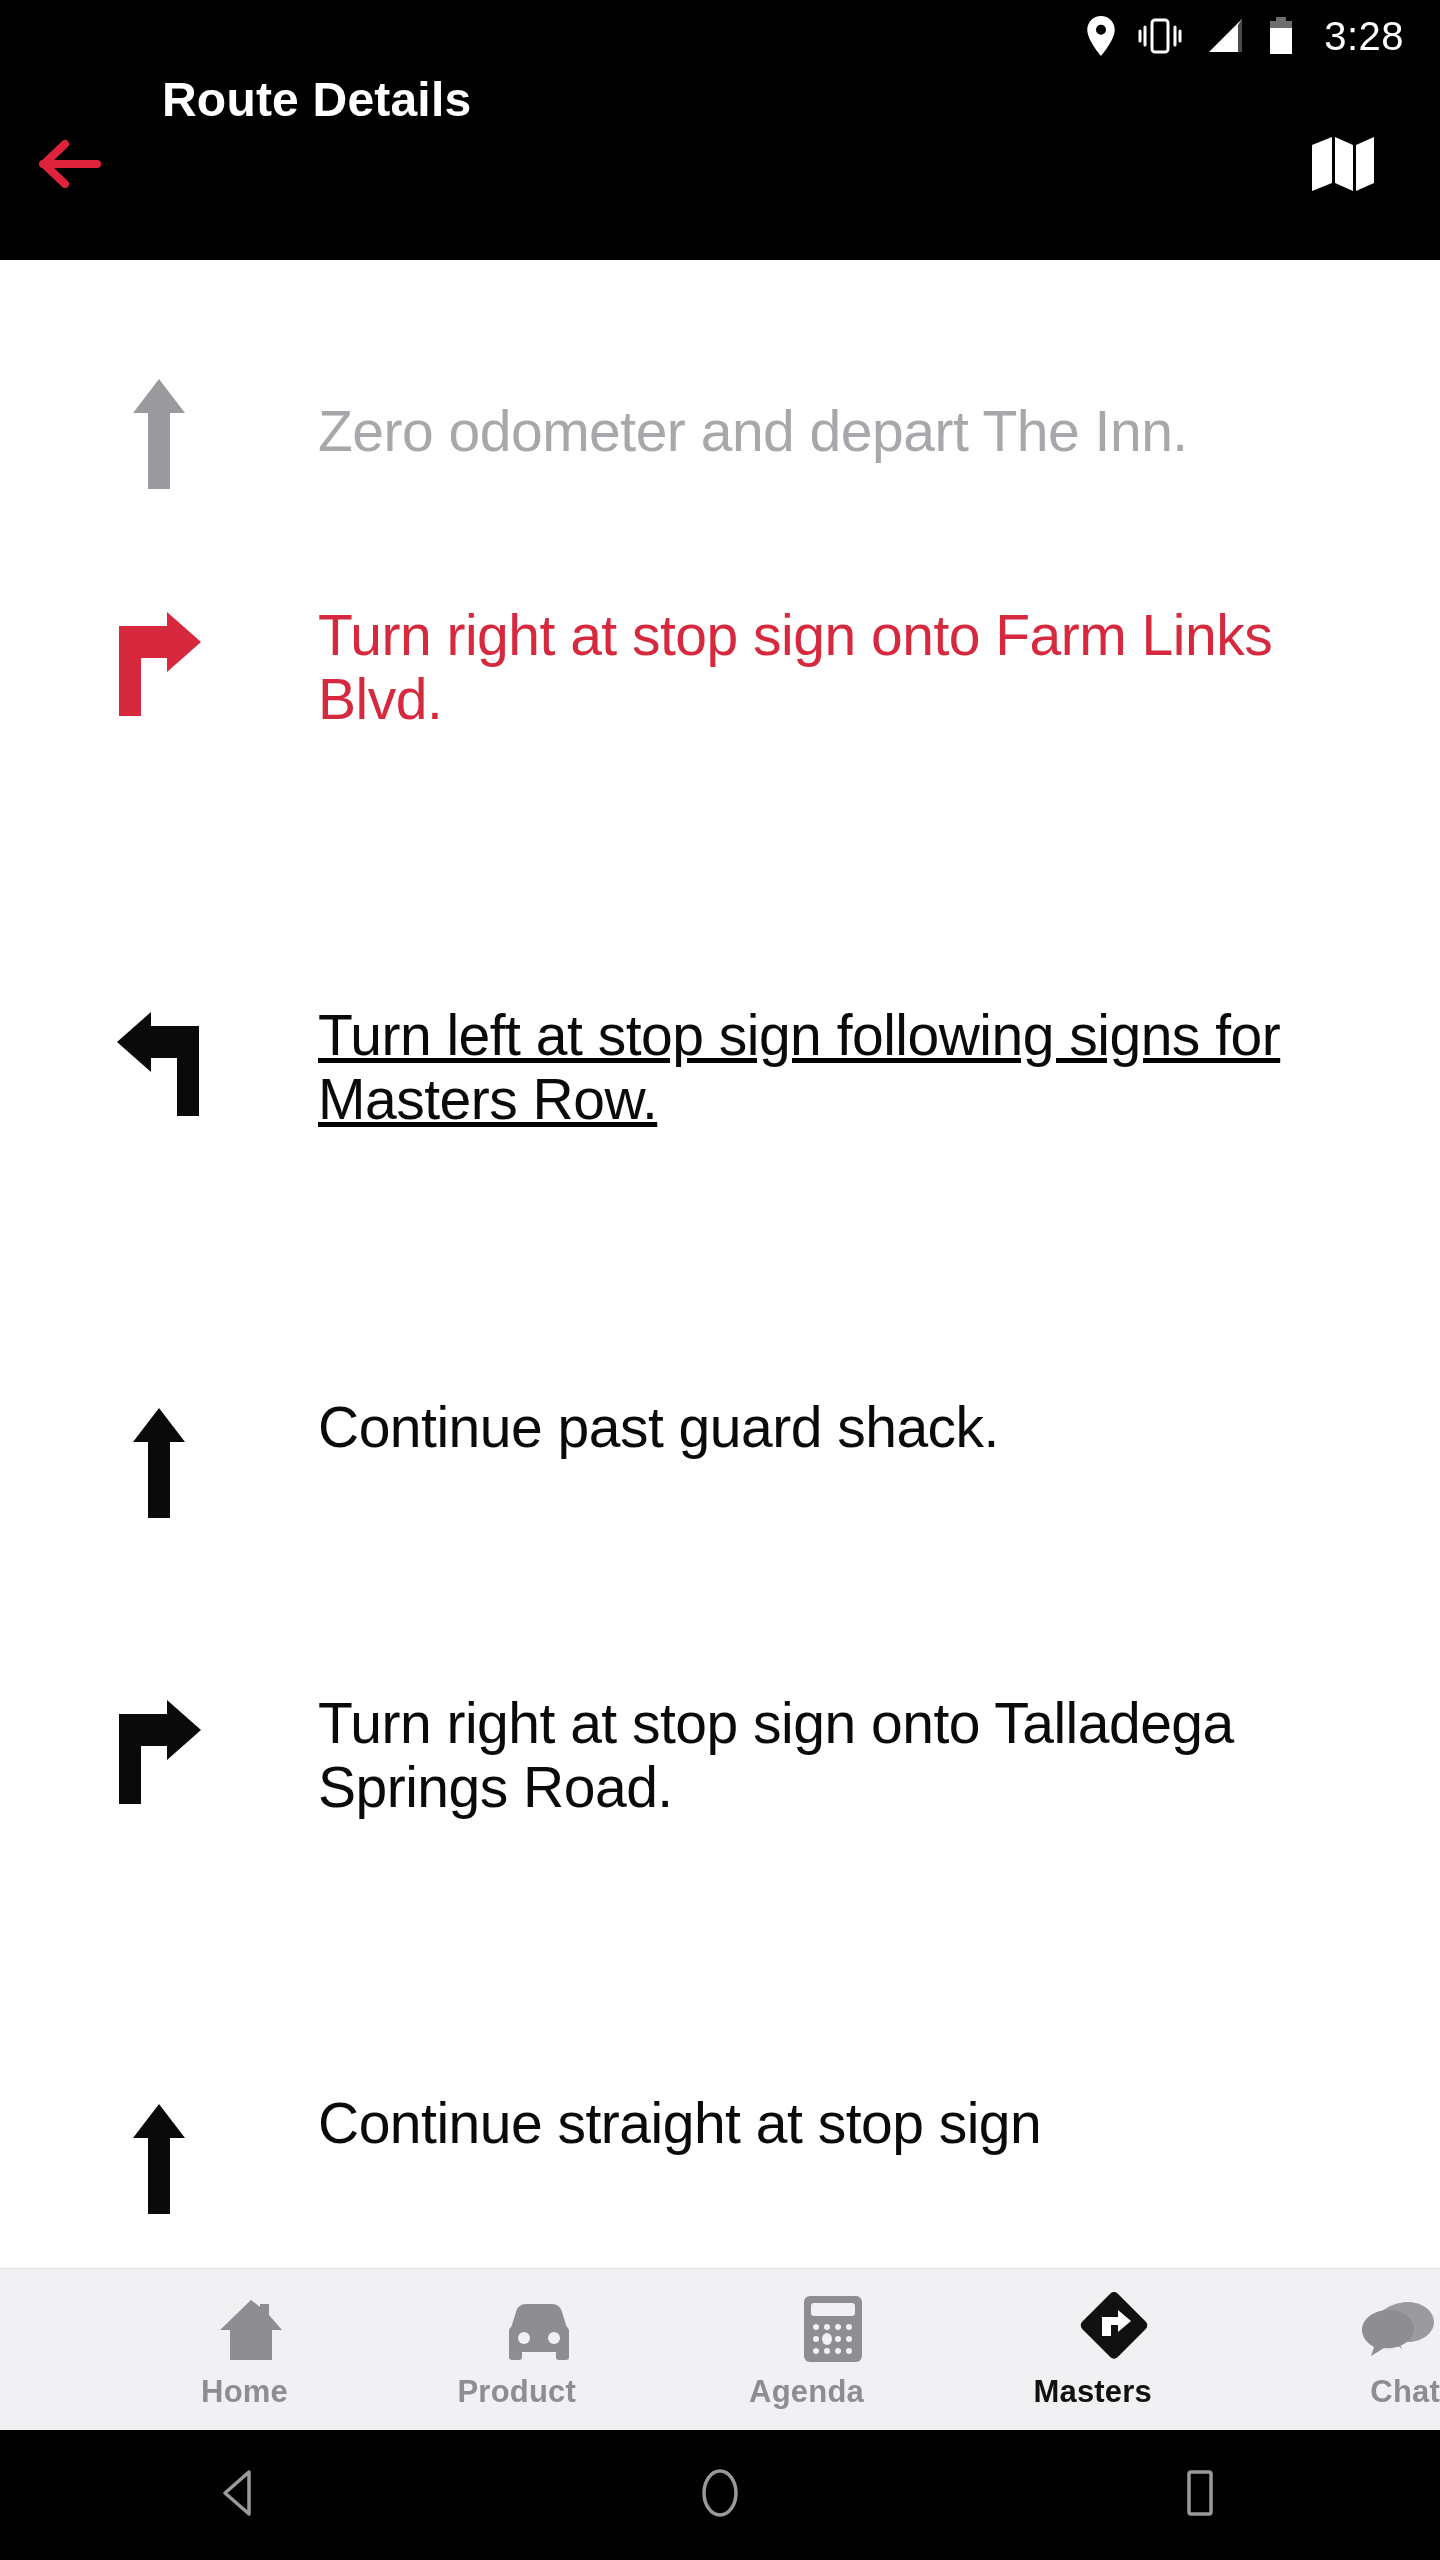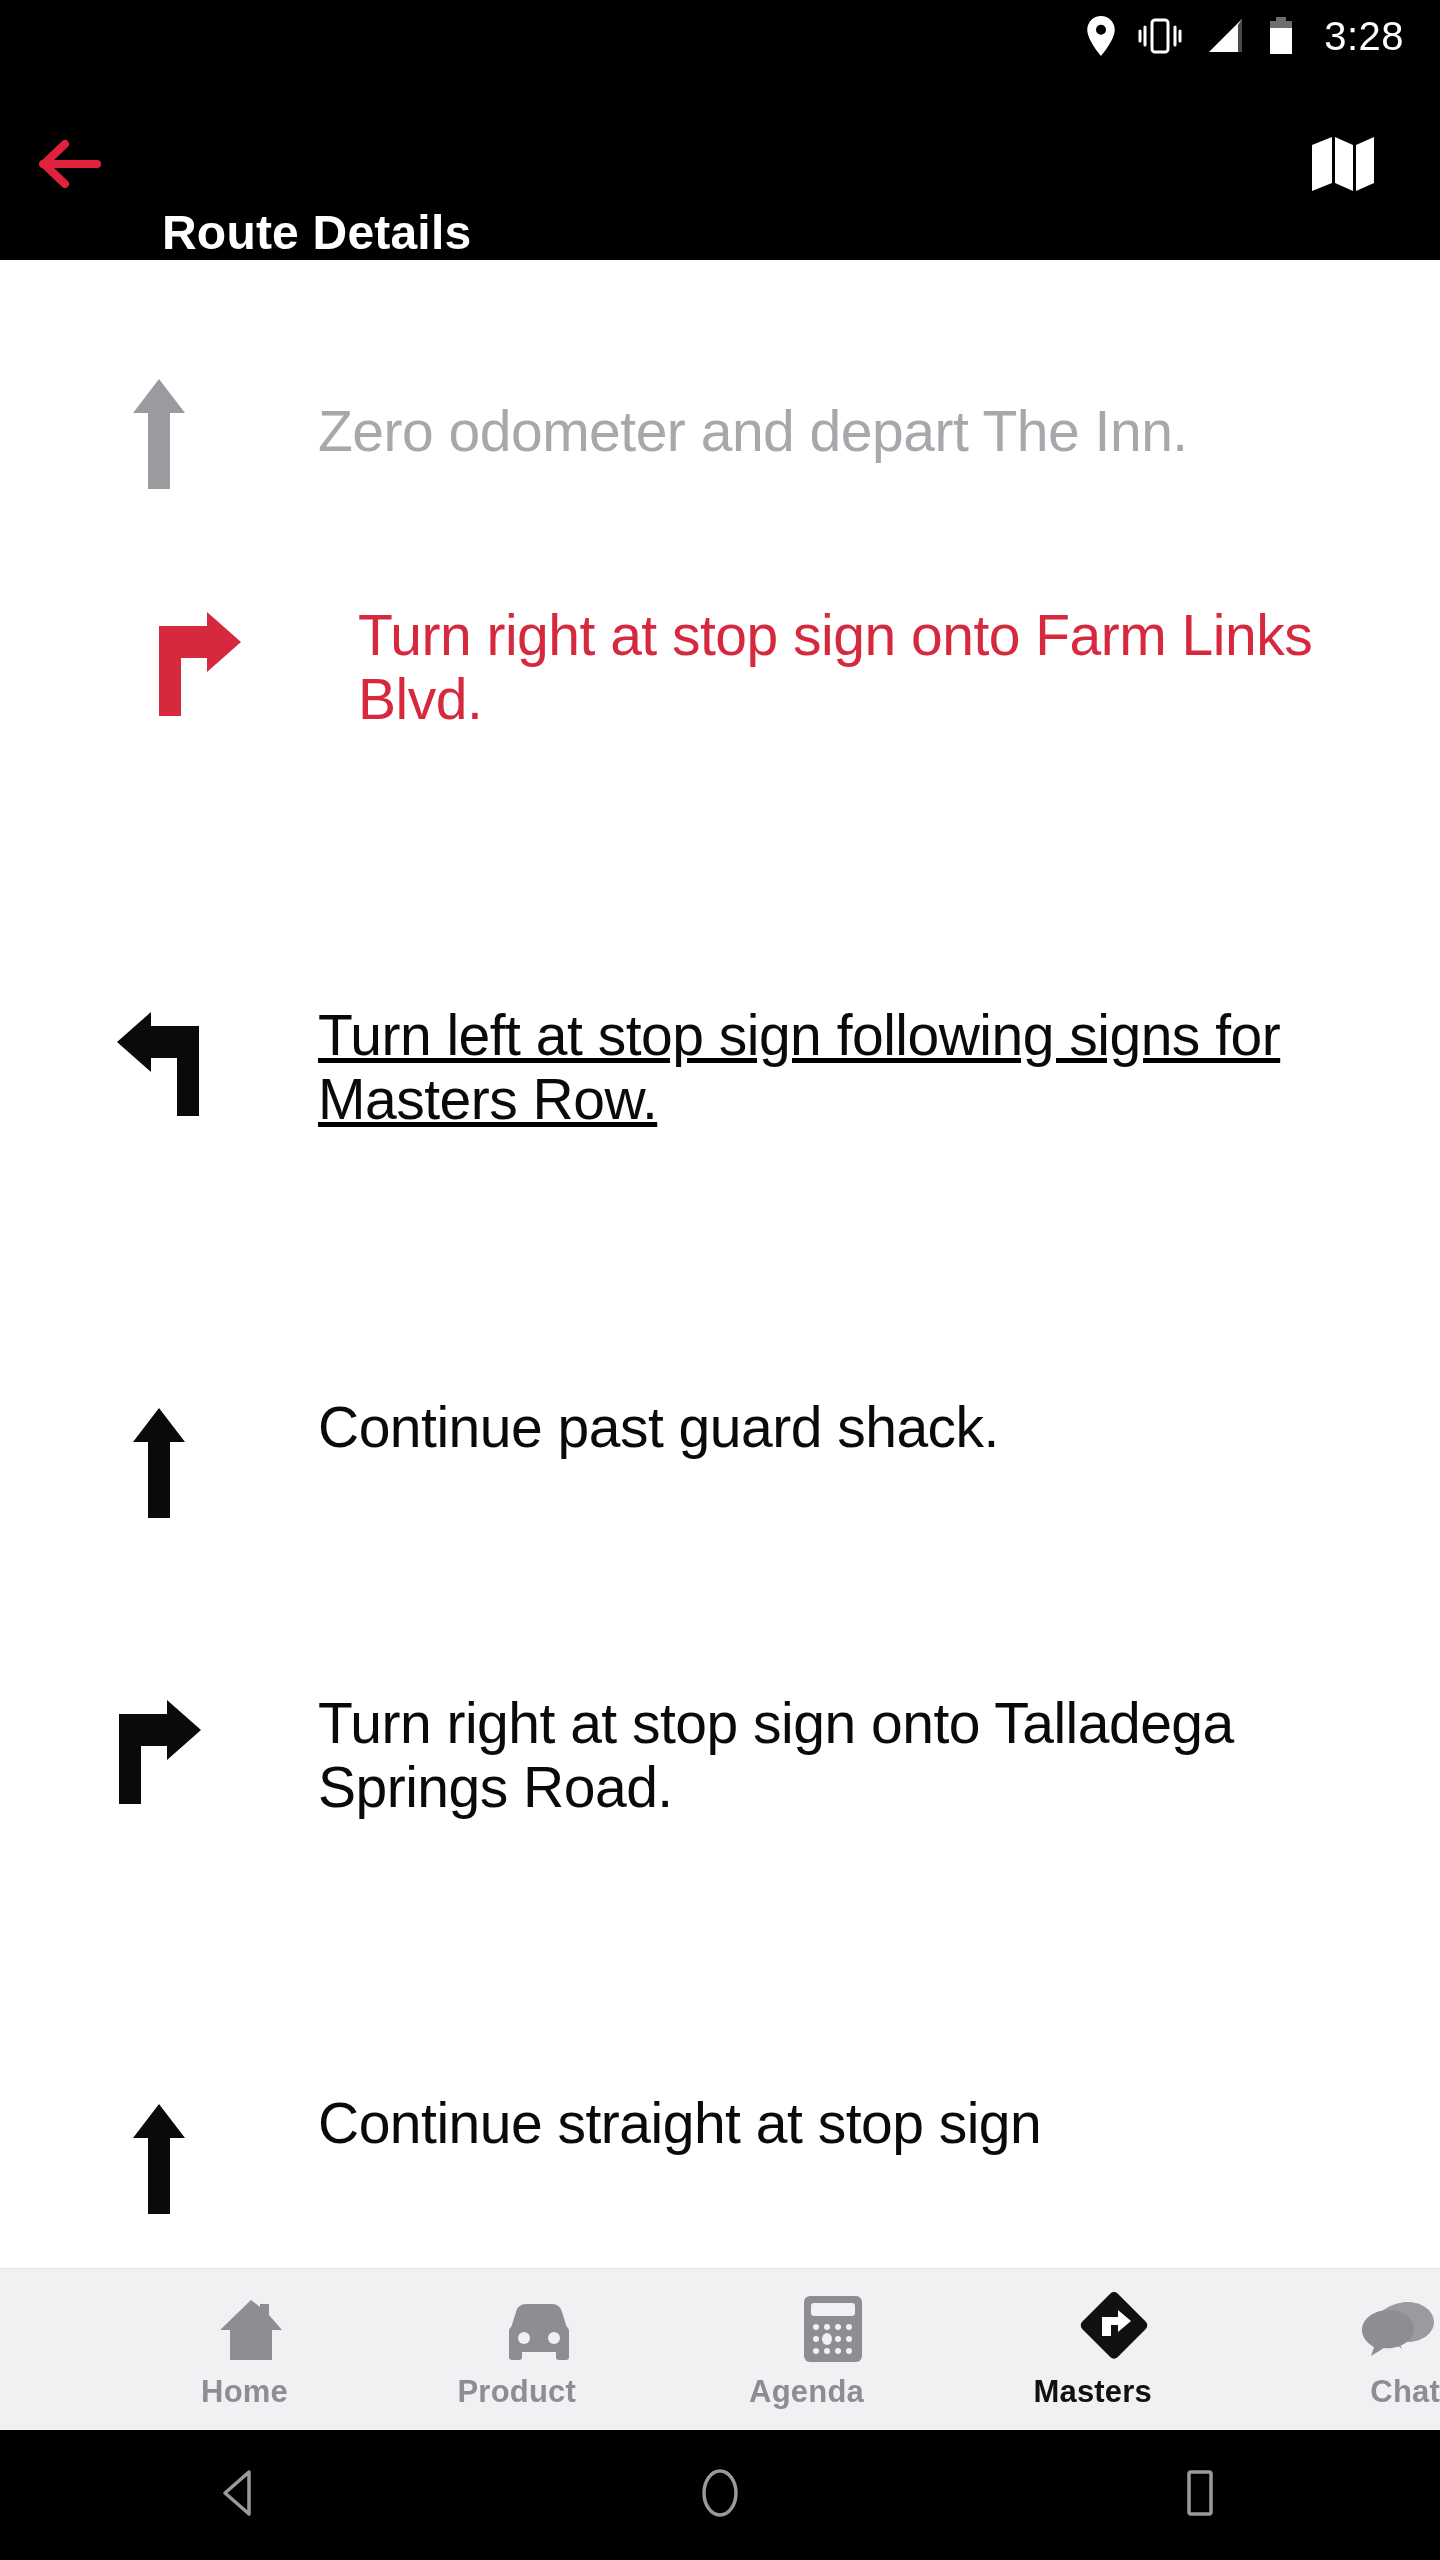--- a/index.html
+++ b/index.html
@@ -19,21 +19,21 @@
   }
   .sb-icon { display:flex; align-items:center; justify-content:center; }
   .sb-time {
     color:#ffffff; font-size:40px; font-weight:400;
     letter-spacing:0.5px; margin-left:8px;
   }
 
   
   .appbar {
     position:absolute; top:72px; left:0; width:1440px; height:188px;
-    background:#000000; display:flex; align-items:flex-end;
+    background:#000000; display:flex; align-items:flex-start;
   }
   .back-btn {
     width:140px; height:188px; display:flex;
     align-items:center; justify-content:center; cursor:pointer;
   }
   .appbar-title {
     color:#ffffff; font-size:48px; font-weight:700;
     letter-spacing:0.2px; margin-left:22px;
   }
   .map-btn {
@@ -57,21 +57,21 @@
   }
   .step-text {
     font-size:57px; line-height:1.12; font-weight:400;
     padding-top:6px; letter-spacing:-0.5px;
   }
   .step.pending .step-text { color:#a8a8ac; }
   .step.active  .step-text { color:#d6293e; }
   .step.done    .step-text { color:#0a0a0a; }
 
   .s1 { height:338px;align-items:center; }
-  .s2 { height:400px;padding-left:40px; }
+  .s2 { height:400px; }
   .s3 { height:392px;text-decoration:underline; }
   .s4 { height:296px; }
   .s5 { height:400px; }
   .s6 { height:200px; }
 
   
   .tabbar {
     position:absolute; bottom:130px; left:0; width:1440px; height:162px;
     background:#f1f0f2; display:flex; align-items:center;
     border-top:1px solid #e2e1e4;

